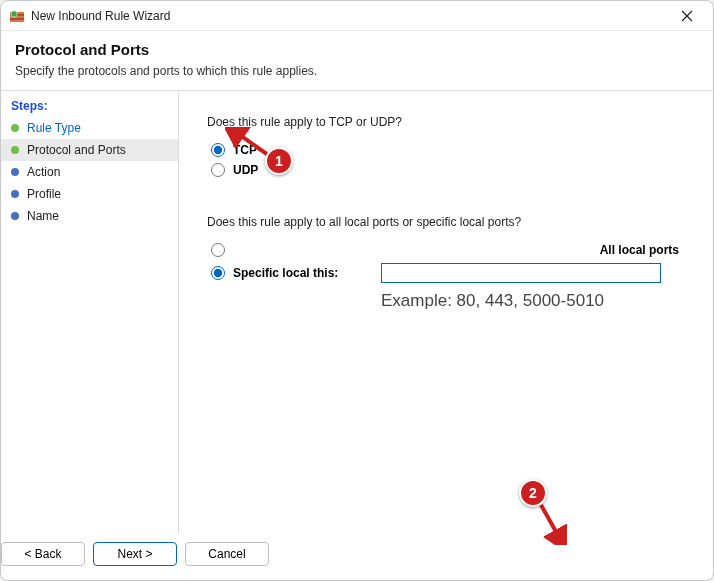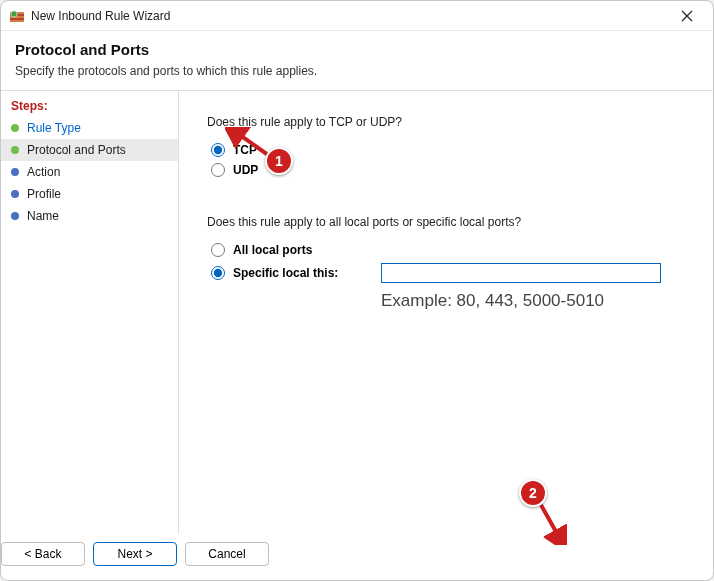--- a/index.html
+++ b/index.html
@@ -56,21 +56,21 @@
 }
 .steps-panel {
   width: 178px;
   border-right: 1px solid #dcdcdc;
   padding-top: 6px;
 }
 .steps-panel .steps-heading {
   font-weight: 700;
   font-size: 12px;
   padding: 2px 10px 4px 10px;
-  color: #b91c1c;
+  color: #1d4ed8;
 }
 .steps-list { list-style: none; }
 .steps-list li {
   display: flex; align-items: center;
   padding: 4px 10px;
   font-size: 12px;
   color: #222;
   cursor: pointer;
 }
 .steps-list li.active { background: #eaeaea; }
@@ -97,21 +97,21 @@
   display: flex; align-items: center;
   margin-bottom: 6px;
   font-size: 12px;
 }
 .radio-row input[type="radio"] {
   accent-color: #0067c0;
   width: 14px; height: 14px; margin-right: 8px;
 }
 .radio-row label.bold { font-weight: 700; }
 .ports-block { display: grid; grid-template-columns: 170px 1fr; row-gap: 6px; align-items: center; margin-left: 4px; }
-.ports-block .row1 { grid-column: 1 / 3; display: flex; align-items: center; }
+.ports-block .row1 { grid-column: 1 / 3; display: flex; align-items: center; justify-content: space-between; }
 .ports-block .row2-label { display: flex; align-items: center; }
 .ports-input {
   width: 280px; height: 20px;
   border: 1px solid #0067c0;
   outline: none;
   padding: 1px 4px;
   font-size: 12px;
 }
 .example {
   grid-column: 2 / 3;

